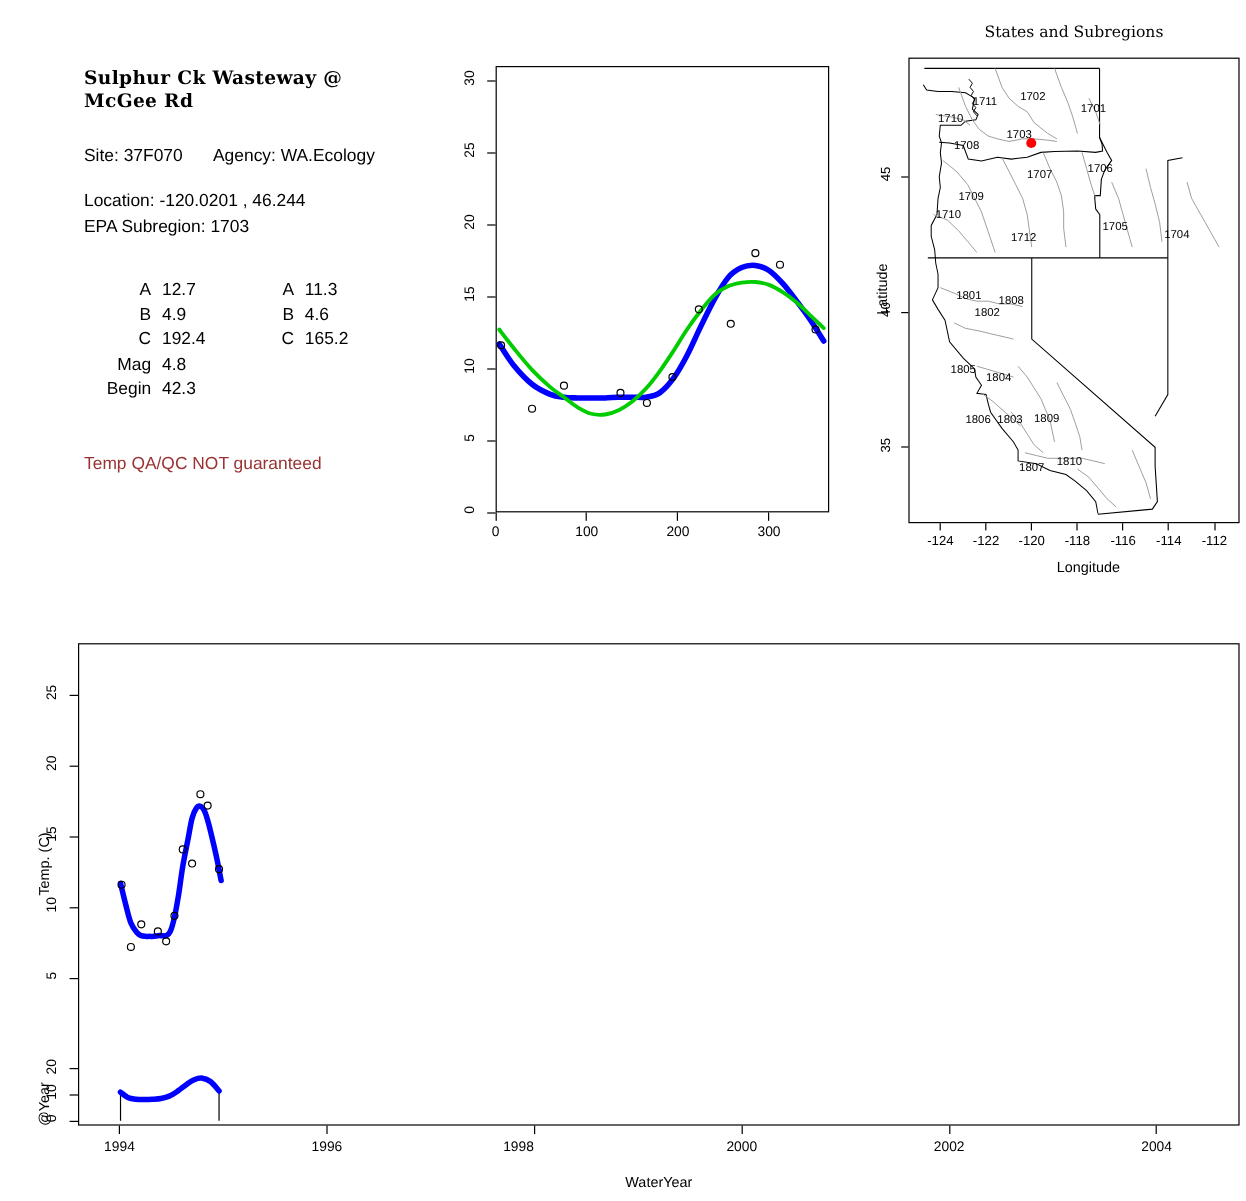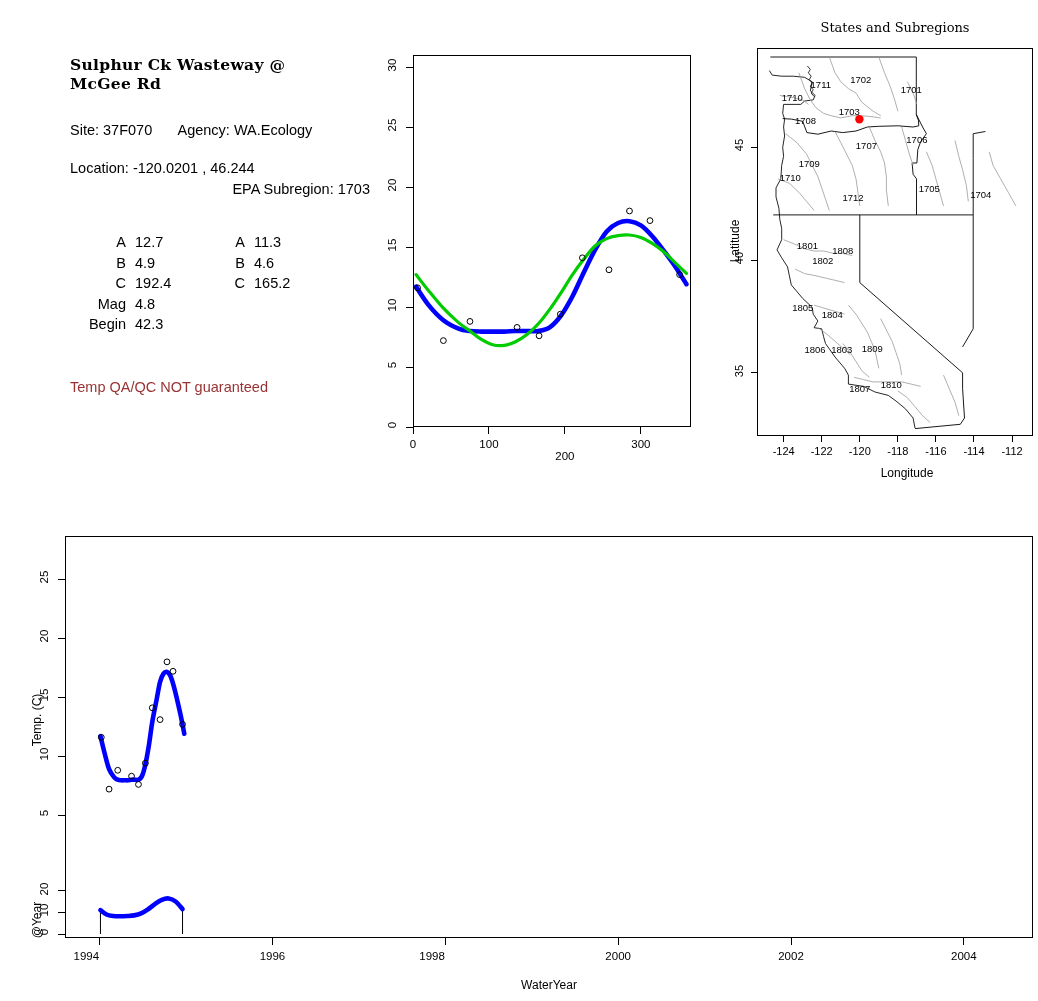--- a/index.html
+++ b/index.html
@@ -7,21 +7,21 @@
        font-family:"Liberation Sans","DejaVu Sans",sans-serif;color:#000;}
   .abs{position:absolute;}
   
   #info-panel{left:70px;top:55px;width:300px;}
   .site-title{font-family:"DejaVu Serif","Liberation Serif",serif;
               font-weight:bold;font-size:15.5px;line-height:19px;
               letter-spacing:.3px;white-space:pre-line;}
   .meta-line{font-size:14.5px;line-height:20px;margin-top:0;}
   #meta-site{margin-top:27px;}
   #meta-location{margin-top:18px;}
-  #meta-subregion{margin-top:1px;text-align:right;}
+  #meta-subregion{margin-top:1px;}
   
   #stats{margin-top:33px;font-size:14.5px;line-height:20.5px;}
   #stats table{border-collapse:collapse;}
   #stats td{padding:0;vertical-align:top;white-space:nowrap;}
   .st-lab{text-align:right;width:56px;padding-right:9px!important;}
   .st-val{text-align:left;width:76px;}
   .st-lab2{text-align:right;width:34px;padding-right:9px!important;}
   .st-val2{text-align:left;}
   #qaqc{margin-top:44px;font-size:14.5px;color:#993333;}
   
@@ -108,21 +108,21 @@
     <div class="ticklabel rot" style="left: 381px; top: 179px; width: 22px; text-align: center;">20</div>
     <div class="tick" style="left: 406px; top: 126.5px; width: 7px; height: 1px;"></div>
     <div class="ticklabel rot" style="left: 381px; top: 119px; width: 22px; text-align: center;">25</div>
     <div class="tick" style="left: 406px; top: 66.5px; width: 7px; height: 1px;"></div>
     <div class="ticklabel rot" style="left: 381px; top: 59px; width: 22px; text-align: center;">30</div>
     <div class="tick" style="left: 412.5px; top: 427px; width: 1px; height: 7px;"></div>
     <div class="ticklabel" style="left: 391px; top: 438px; width: 44px; text-align: center;">0</div>
     <div class="tick" style="left: 488.456px; top: 427px; width: 1px; height: 7px;"></div>
     <div class="ticklabel" style="left: 466.956px; top: 438px; width: 44px; text-align: center;">100</div>
     <div class="tick" style="left: 564.413px; top: 427px; width: 1px; height: 7px;"></div>
-    <div class="ticklabel" style="left: 542.913px; top: 450px; width: 44px; text-align: center;">200</div>
+    <div class="ticklabel" style="left: 542.913px; top: 438px; width: 44px; text-align: center;">200</div>
     <div class="tick" style="left: 640.369px; top: 427px; width: 1px; height: 7px;"></div>
     <div class="ticklabel" style="left: 618.869px; top: 438px; width: 44px; text-align: center;">300</div>
     <svg width="1038" height="1001" style="position:absolute;left:0;top:0;pointer-events:none">
       <path d="M416.04 286.60C418.06 289.60,423.63 299.00,428.19 304.60C432.75 310.20,438.32 316.20,443.38 320.20C448.45 324.20,454.14 326.80,458.57 328.60C463.00 330.40,466.17 330.50,469.97 331.00C473.77 331.50,477.56 331.50,481.36 331.60C485.16 331.70,488.96 331.60,492.75 331.60C496.55 331.60,500.35 331.70,504.15 331.60C507.95 331.50,511.74 331.10,515.54 331.00C519.34 330.90,523.14 331.00,526.93 331.00C530.73 331.00,534.53 331.60,538.33 331.00C542.13 330.40,545.92 330.00,549.72 327.40C553.52 324.80,557.32 320.60,561.11 315.40C564.91 310.20,568.71 303.40,572.51 296.20C576.31 289.00,580.10 280.00,583.90 272.20C587.70 264.40,591.50 256.20,595.30 249.40C599.09 242.60,602.89 235.80,606.69 231.40C610.49 227.00,614.28 224.70,618.08 223.00C621.88 221.30,625.68 220.80,629.48 221.20C633.27 221.60,637.07 222.90,640.87 225.40C644.67 227.90,648.46 232.00,652.26 236.20C656.06 240.40,659.86 245.60,663.66 250.60C667.45 255.60,671.25 260.60,675.05 266.20C678.85 271.80,684.54 281.20,686.44 284.20" fill="none" stroke="#0000ff" stroke-width="4.6" stroke-linecap="round" stroke-linejoin="round"></path>
       <path d="M416.04 274.60C418.06 277.20,423.63 284.60,428.19 290.20C432.75 295.80,438.32 302.80,443.38 308.20C448.45 313.60,454.14 318.80,458.57 322.60C463.00 326.40,466.17 328.20,469.97 331.00C473.77 333.80,477.56 337.10,481.36 339.40C485.16 341.70,488.96 343.80,492.75 344.80C496.55 345.80,500.35 345.90,504.15 345.40C507.95 344.90,511.74 343.60,515.54 341.80C519.34 340.00,523.14 337.60,526.93 334.60C530.73 331.60,534.53 328.00,538.33 323.80C542.13 319.60,545.92 314.60,549.72 309.40C553.52 304.20,557.32 298.40,561.11 292.60C564.91 286.80,568.71 280.20,572.51 274.60C576.31 269.00,580.10 263.80,583.90 259.00C587.70 254.20,591.50 249.20,595.30 245.80C599.09 242.40,602.89 240.30,606.69 238.60C610.49 236.90,614.28 236.20,618.08 235.60C621.88 235.00,625.68 234.70,629.48 235.00C633.27 235.30,637.07 236.00,640.87 237.40C644.67 238.80,648.46 241.00,652.26 243.40C656.06 245.80,659.86 248.60,663.66 251.80C667.45 255.00,671.25 259.00,675.05 262.60C678.85 266.20,684.54 271.60,686.44 273.40" fill="none" stroke="#00cc00" stroke-width="3.2" stroke-linecap="round" stroke-linejoin="round"></path>
       <circle cx="417.56" cy="287.80" r="2.9" class="pt"></circle>
       <circle cx="443.38" cy="340.60" r="2.9" class="pt"></circle>
       <circle cx="469.97" cy="321.40" r="2.9" class="pt"></circle>
       <circle cx="517.06" cy="327.40" r="2.9" class="pt"></circle>
       <circle cx="539.09" cy="335.80" r="2.9" class="pt"></circle>
@@ -222,21 +222,21 @@
         <text x="859.8" y="389.8" text-anchor="middle" dominant-baseline="middle" class="maplabel">1807</text>
         <text x="891.2" y="385.2" text-anchor="middle" dominant-baseline="middle" class="maplabel">1810</text>
         <circle cx="859.4" cy="119.2" r="4.2" id="site-dot"></circle>
       </g>
     </svg>
   </div>
 
 <div id="ts-wrap">
     <div class="plotbox" style="left: 65px; top: 536px; width: 968px; height: 402px;"></div>
     <div class="tick" style="left: 99.0714px; top: 938px; width: 1px; height: 7px;"></div>
-    <div class="ticklabel" style="left: 73.5714px; top: 950px; width: 52px; text-align: left;">1994</div>
+    <div class="ticklabel" style="left: 73.5714px; top: 950px; width: 52px; text-align: center;">1994</div>
     <div class="tick" style="left: 271.929px; top: 938px; width: 1px; height: 7px;"></div>
     <div class="ticklabel" style="left: 246.429px; top: 950px; width: 52px; text-align: center;">1996</div>
     <div class="tick" style="left: 444.786px; top: 938px; width: 1px; height: 7px;"></div>
     <div class="ticklabel" style="left: 419.286px; top: 950px; width: 52px; ">1998</div>
     <div class="tick" style="left: 617.643px; top: 938px; width: 1px; height: 7px;"></div>
     <div class="ticklabel" style="left: 592.143px; top: 950px; width: 52px; text-align: center;">2000</div>
     <div class="tick" style="left: 790.5px; top: 938px; width: 1px; height: 7px;"></div>
     <div class="ticklabel" style="left: 765px; top: 950px; width: 52px; text-align: center;">2002</div>
     <div class="tick" style="left: 963.357px; top: 938px; width: 1px; height: 7px;"></div>
     <div class="ticklabel" style="left: 937.857px; top: 950px; width: 52px; text-align: center;">2004</div>

